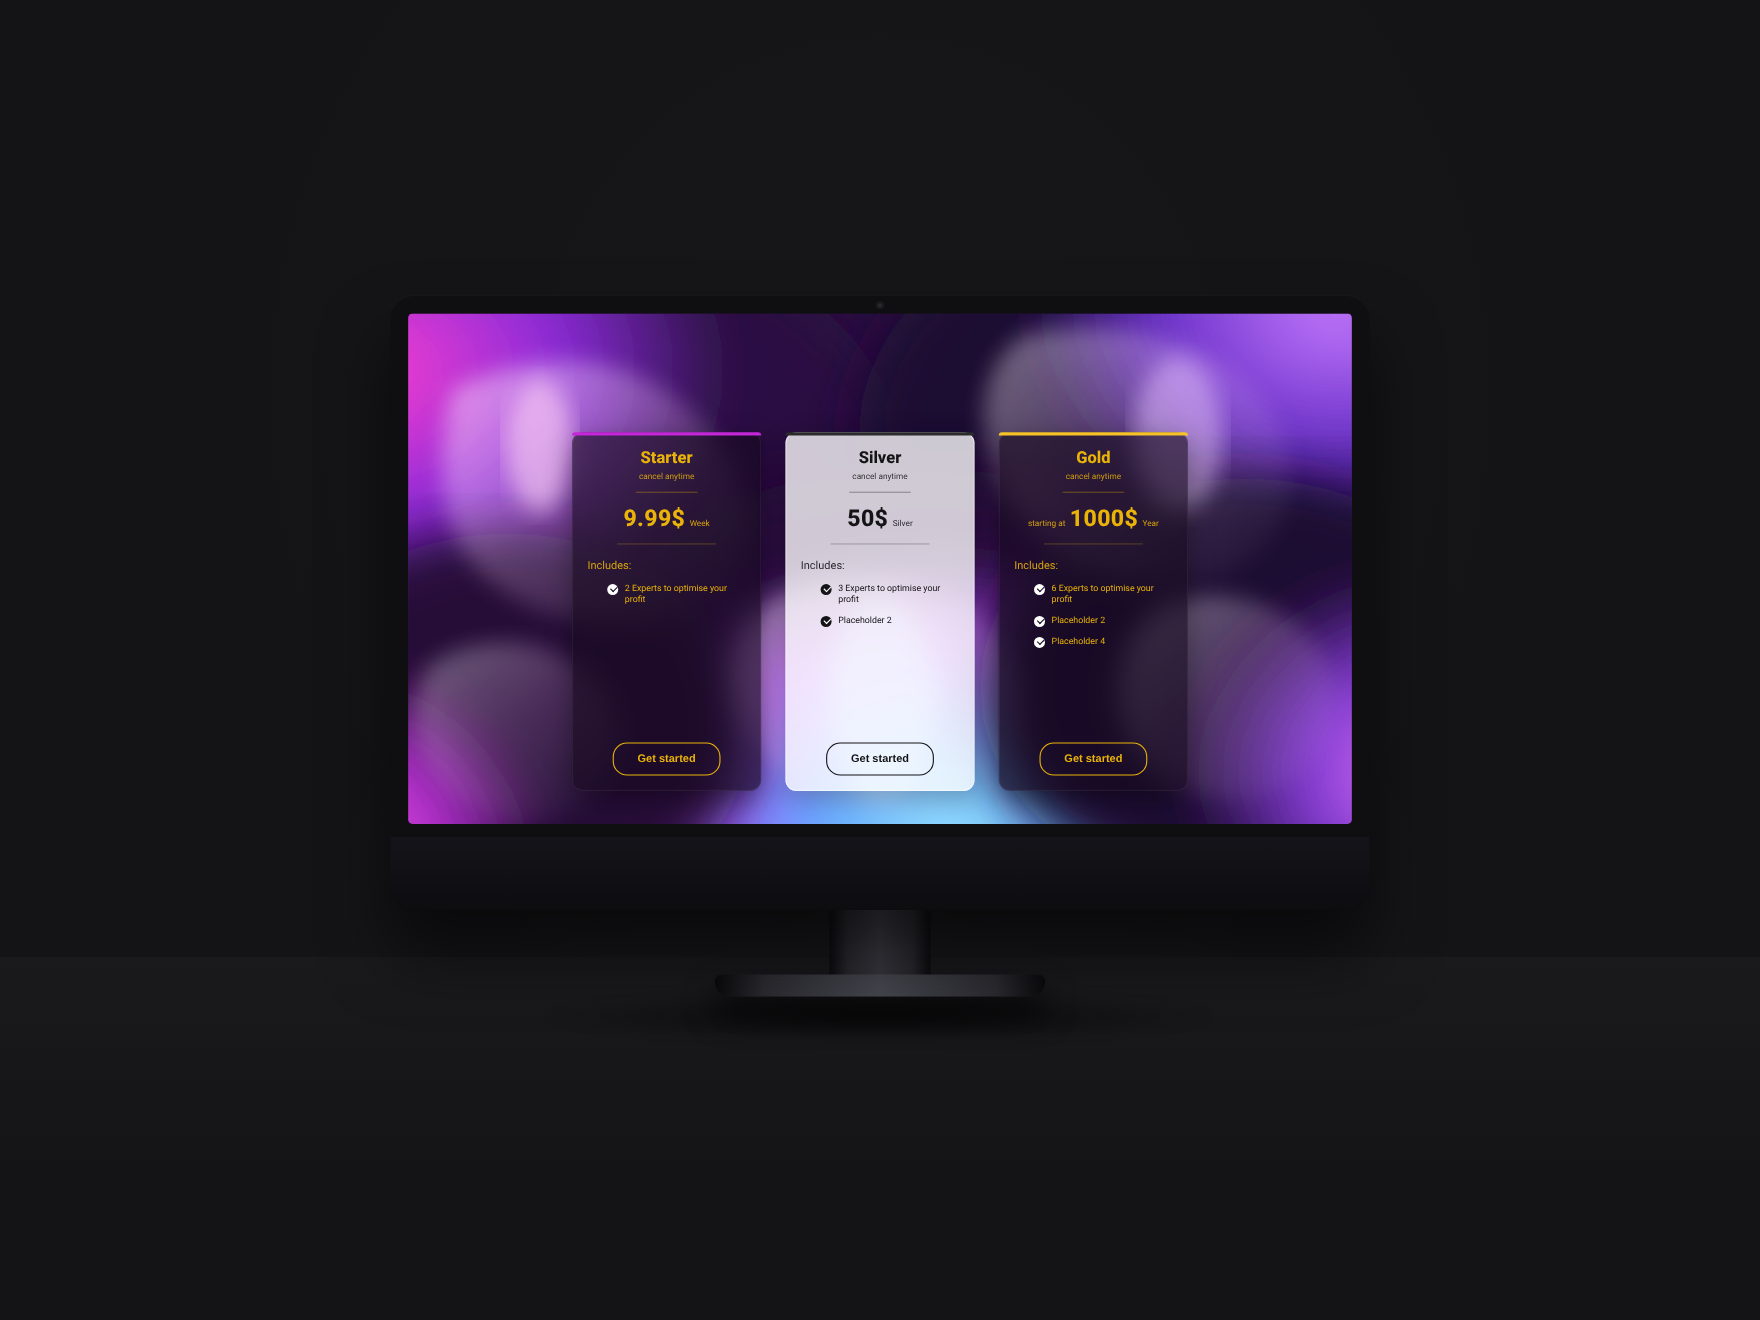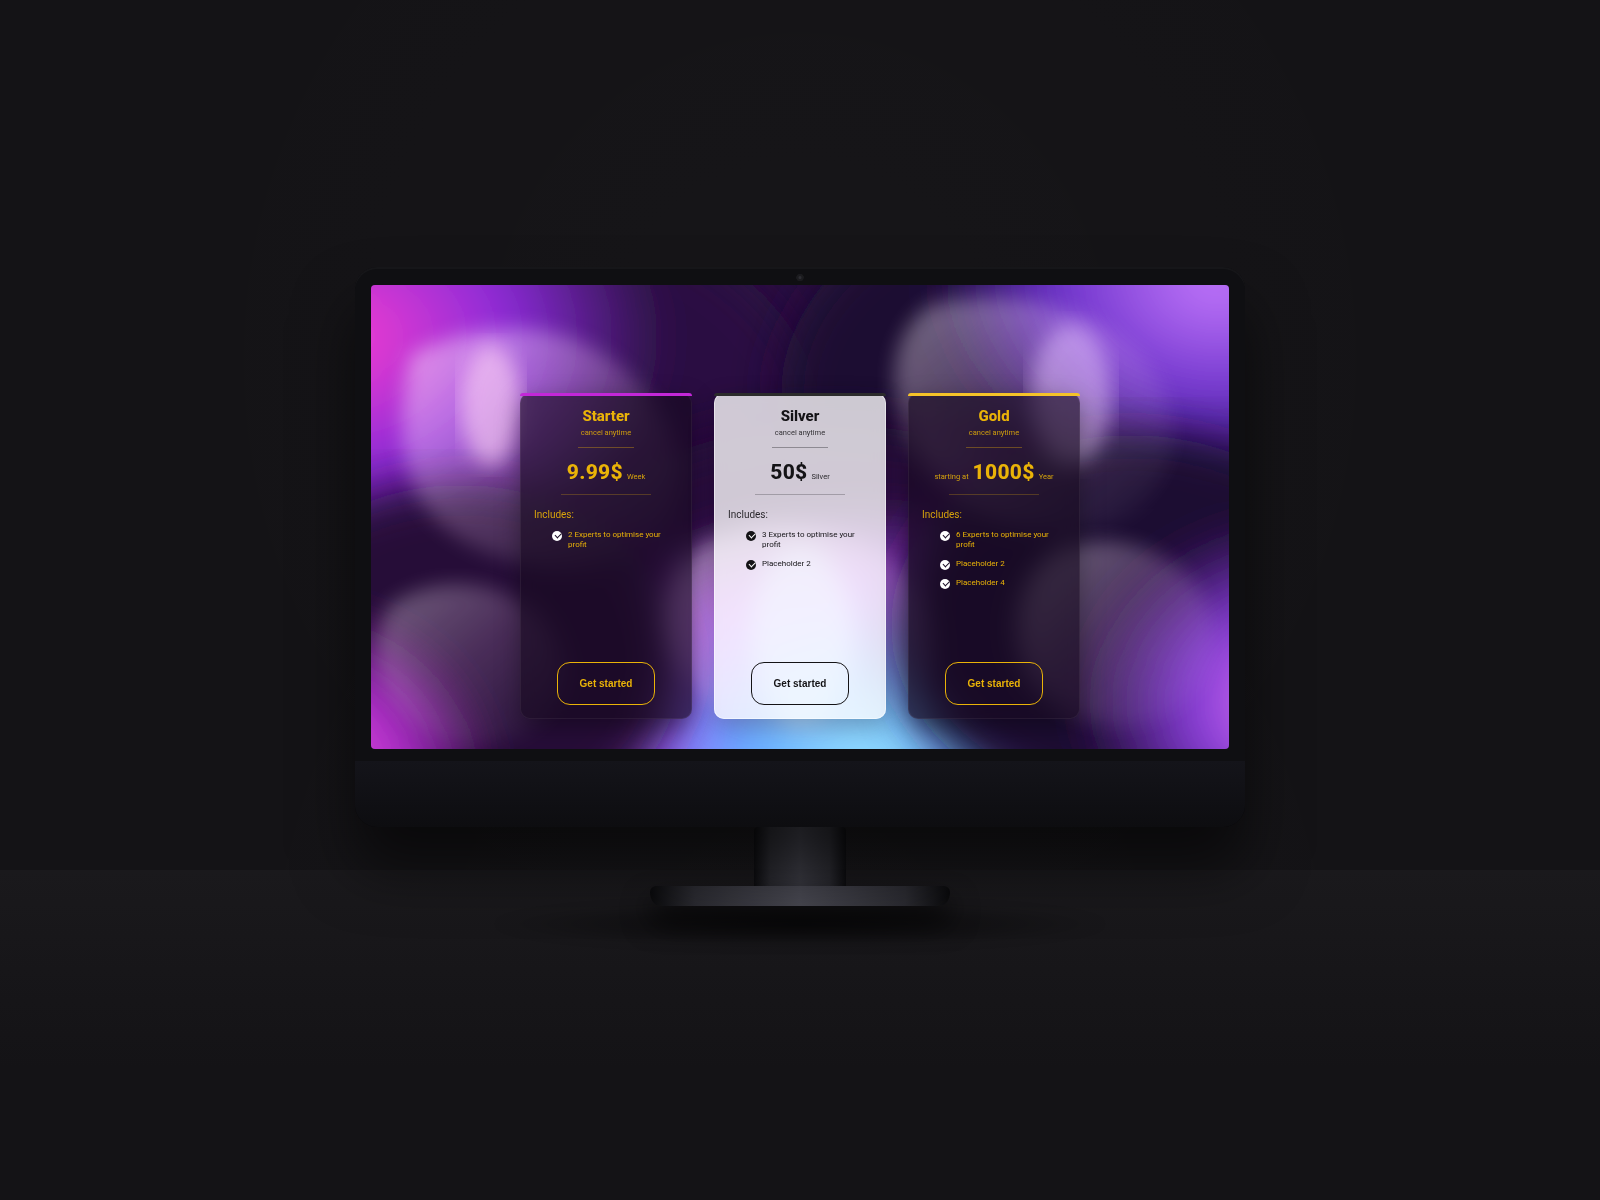--- a/index.html
+++ b/index.html
@@ -269,21 +269,21 @@
   .card.light .check::after{ border-color:#fff; }
   .feat-text{
     font-size:8px;
     line-height:1.3;
     max-width:120px;
   }
 
   .cta{
     margin-top:auto;
     align-self:center;
-    height:43px;
+    height:30px;
     padding: 0 22px;
     border-radius: 13px;
     border: 1px solid currentColor;
     background: transparent;
     font-size:10px;
     font-weight:700;
     cursor:pointer;
     color:inherit;
   }
 </style>

